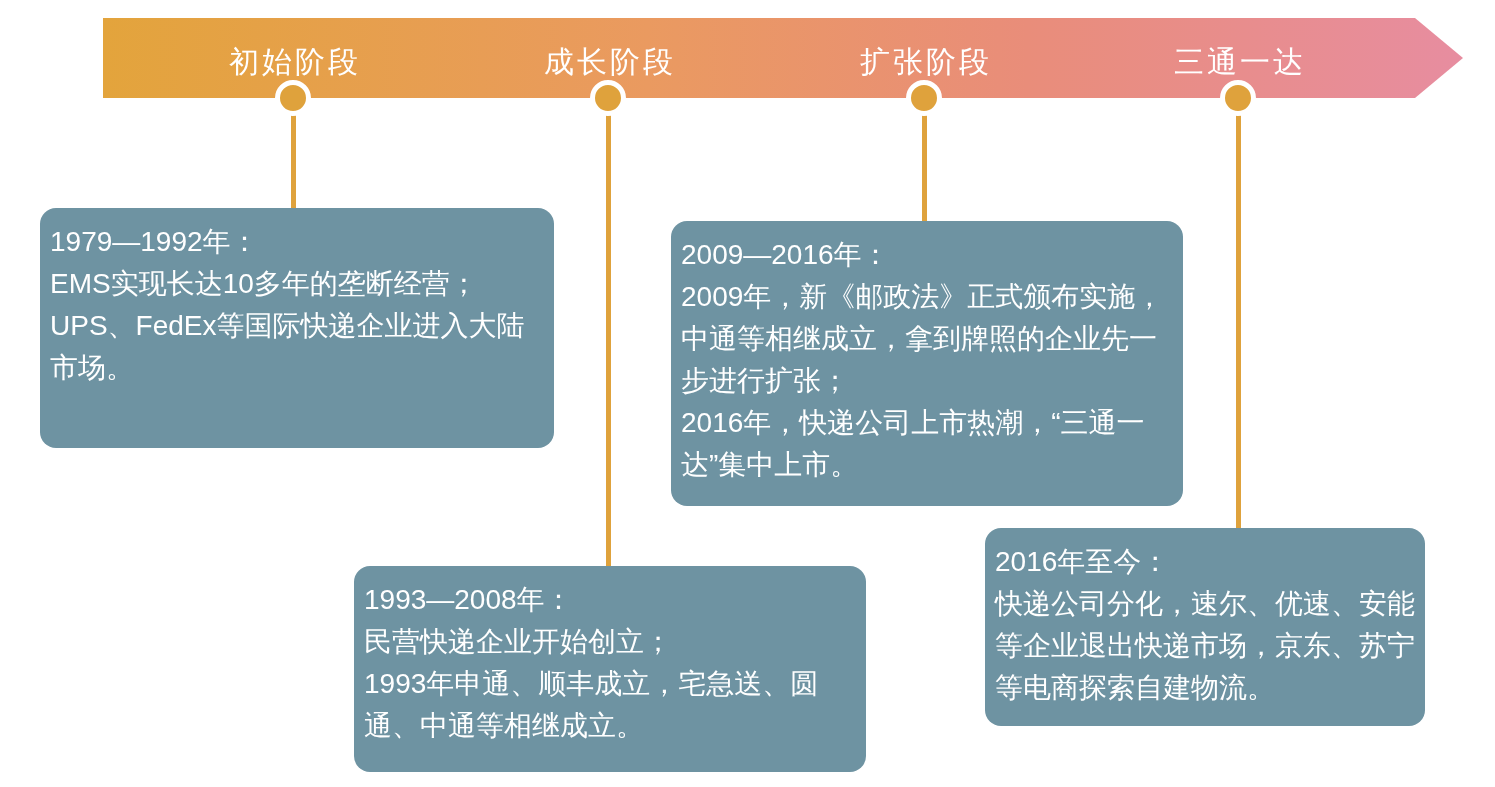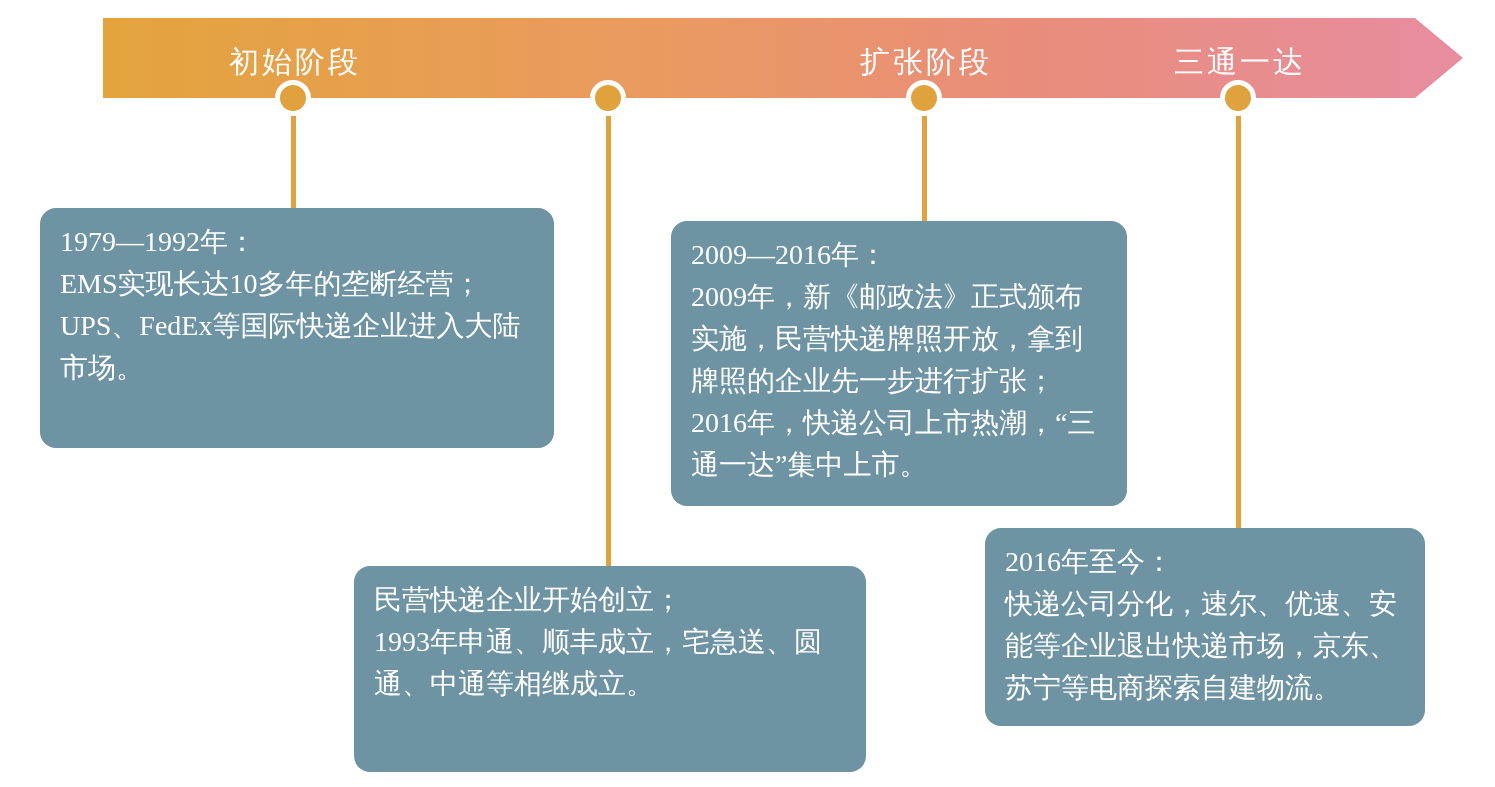--- a/index.html
+++ b/index.html
@@ -68,64 +68,65 @@
 
   
   .info-box {
     position: absolute;
     box-sizing: border-box;
     background: #6e93a2;
     border-radius: 16px;
     color: #ffffff;
     font-size: 28px;
     line-height: 42px;
-    padding: 13px 20px;
-    font-family: Liberation Serif, serif;
+    padding: 13px 10px;
   }
   .info-box p { margin: 0; }
   .b1 { left: 24px;  top: 208px; width: 514px; height: 240px; }
   .b2 { left: 338px; top: 566px; width: 512px; height: 206px; }
-  .b3 { left: 655px; top: 221px; width: 456px; height: 285px; }
+  .b3 { left: 655px; top: 221px; width: 512px; height: 285px; }
   .b4 { left: 969px; top: 528px; width: 440px; height: 198px; }
 </style>
 </head>
 <body>
 
 <div class="canvas">
 
   <div class="arrow-bar"></div>
 
   <div class="stage-label s1">初始阶段</div>
+  <div class="stage-label s2">成长阶段</div>
   <div class="stage-label s3">扩张阶段</div>
   <div class="stage-label s4">三通一达</div>
 
   <div class="connector c1"></div>
   <div class="connector c2"></div>
   <div class="connector c3"></div>
   <div class="connector c4"></div>
 
   <div class="dot d1"></div>
   <div class="dot d2"></div>
   <div class="dot d3"></div>
   <div class="dot d4"></div>
 
   <div class="info-box b1">
     <p>1979—1992年：</p>
     <p>EMS实现长达10多年的垄断经营；</p>
     <p>UPS、FedEx等国际快递企业进入大陆市场。</p>
   </div>
 
   <div class="info-box b2">
+    <p>1993—2008年：</p>
     <p>民营快递企业开始创立；</p>
     <p>1993年申通、顺丰成立，宅急送、圆通、中通等相继成立。</p>
   </div>
 
   <div class="info-box b3">
     <p>2009—2016年：</p>
-    <p>2009年，新《邮政法》正式颁布实施，民营快递牌照开放，拿到牌照的企业先一步进行扩张；</p>
+    <p>2009年，新《邮政法》正式颁布实施，中通等相继成立，拿到牌照的企业先一步进行扩张；</p>
     <p>2016年，快递公司上市热潮，“三通一达”集中上市。</p>
   </div>
 
   <div class="info-box b4">
     <p>2016年至今：</p>
     <p>快递公司分化，速尔、优速、安能等企业退出快递市场，京东、苏宁等电商探索自建物流。</p>
   </div>
 
 </div>
 

